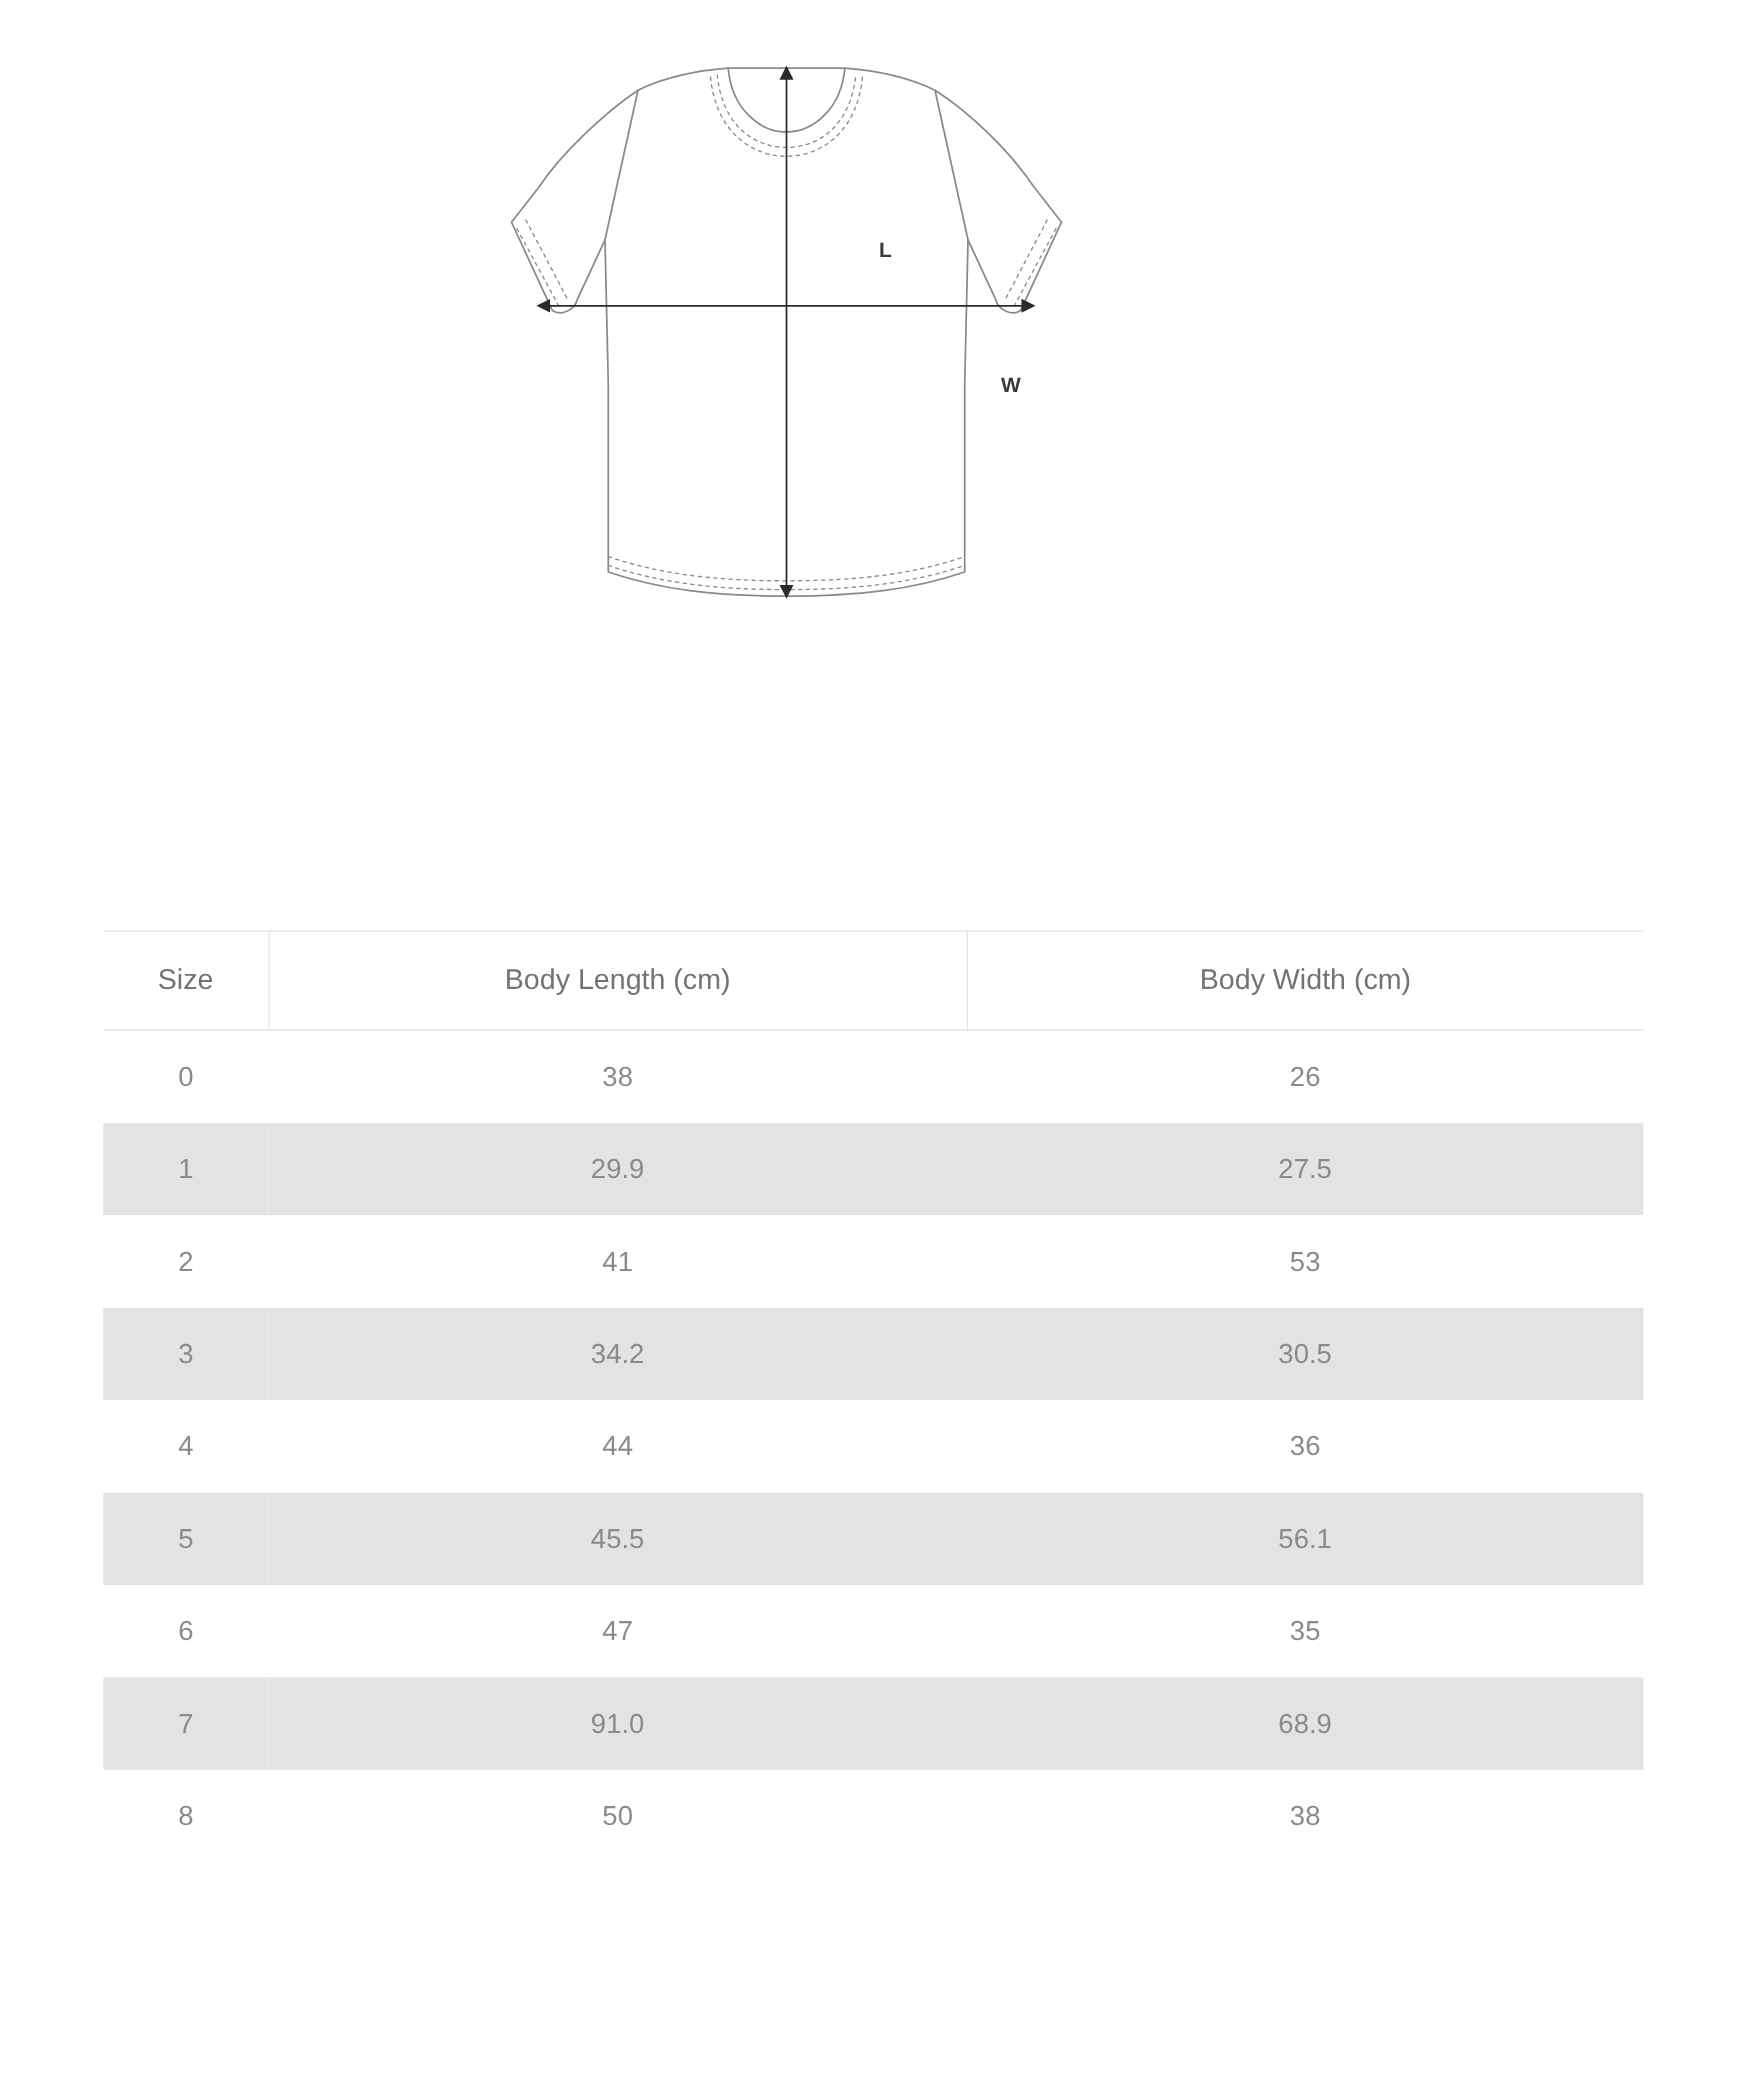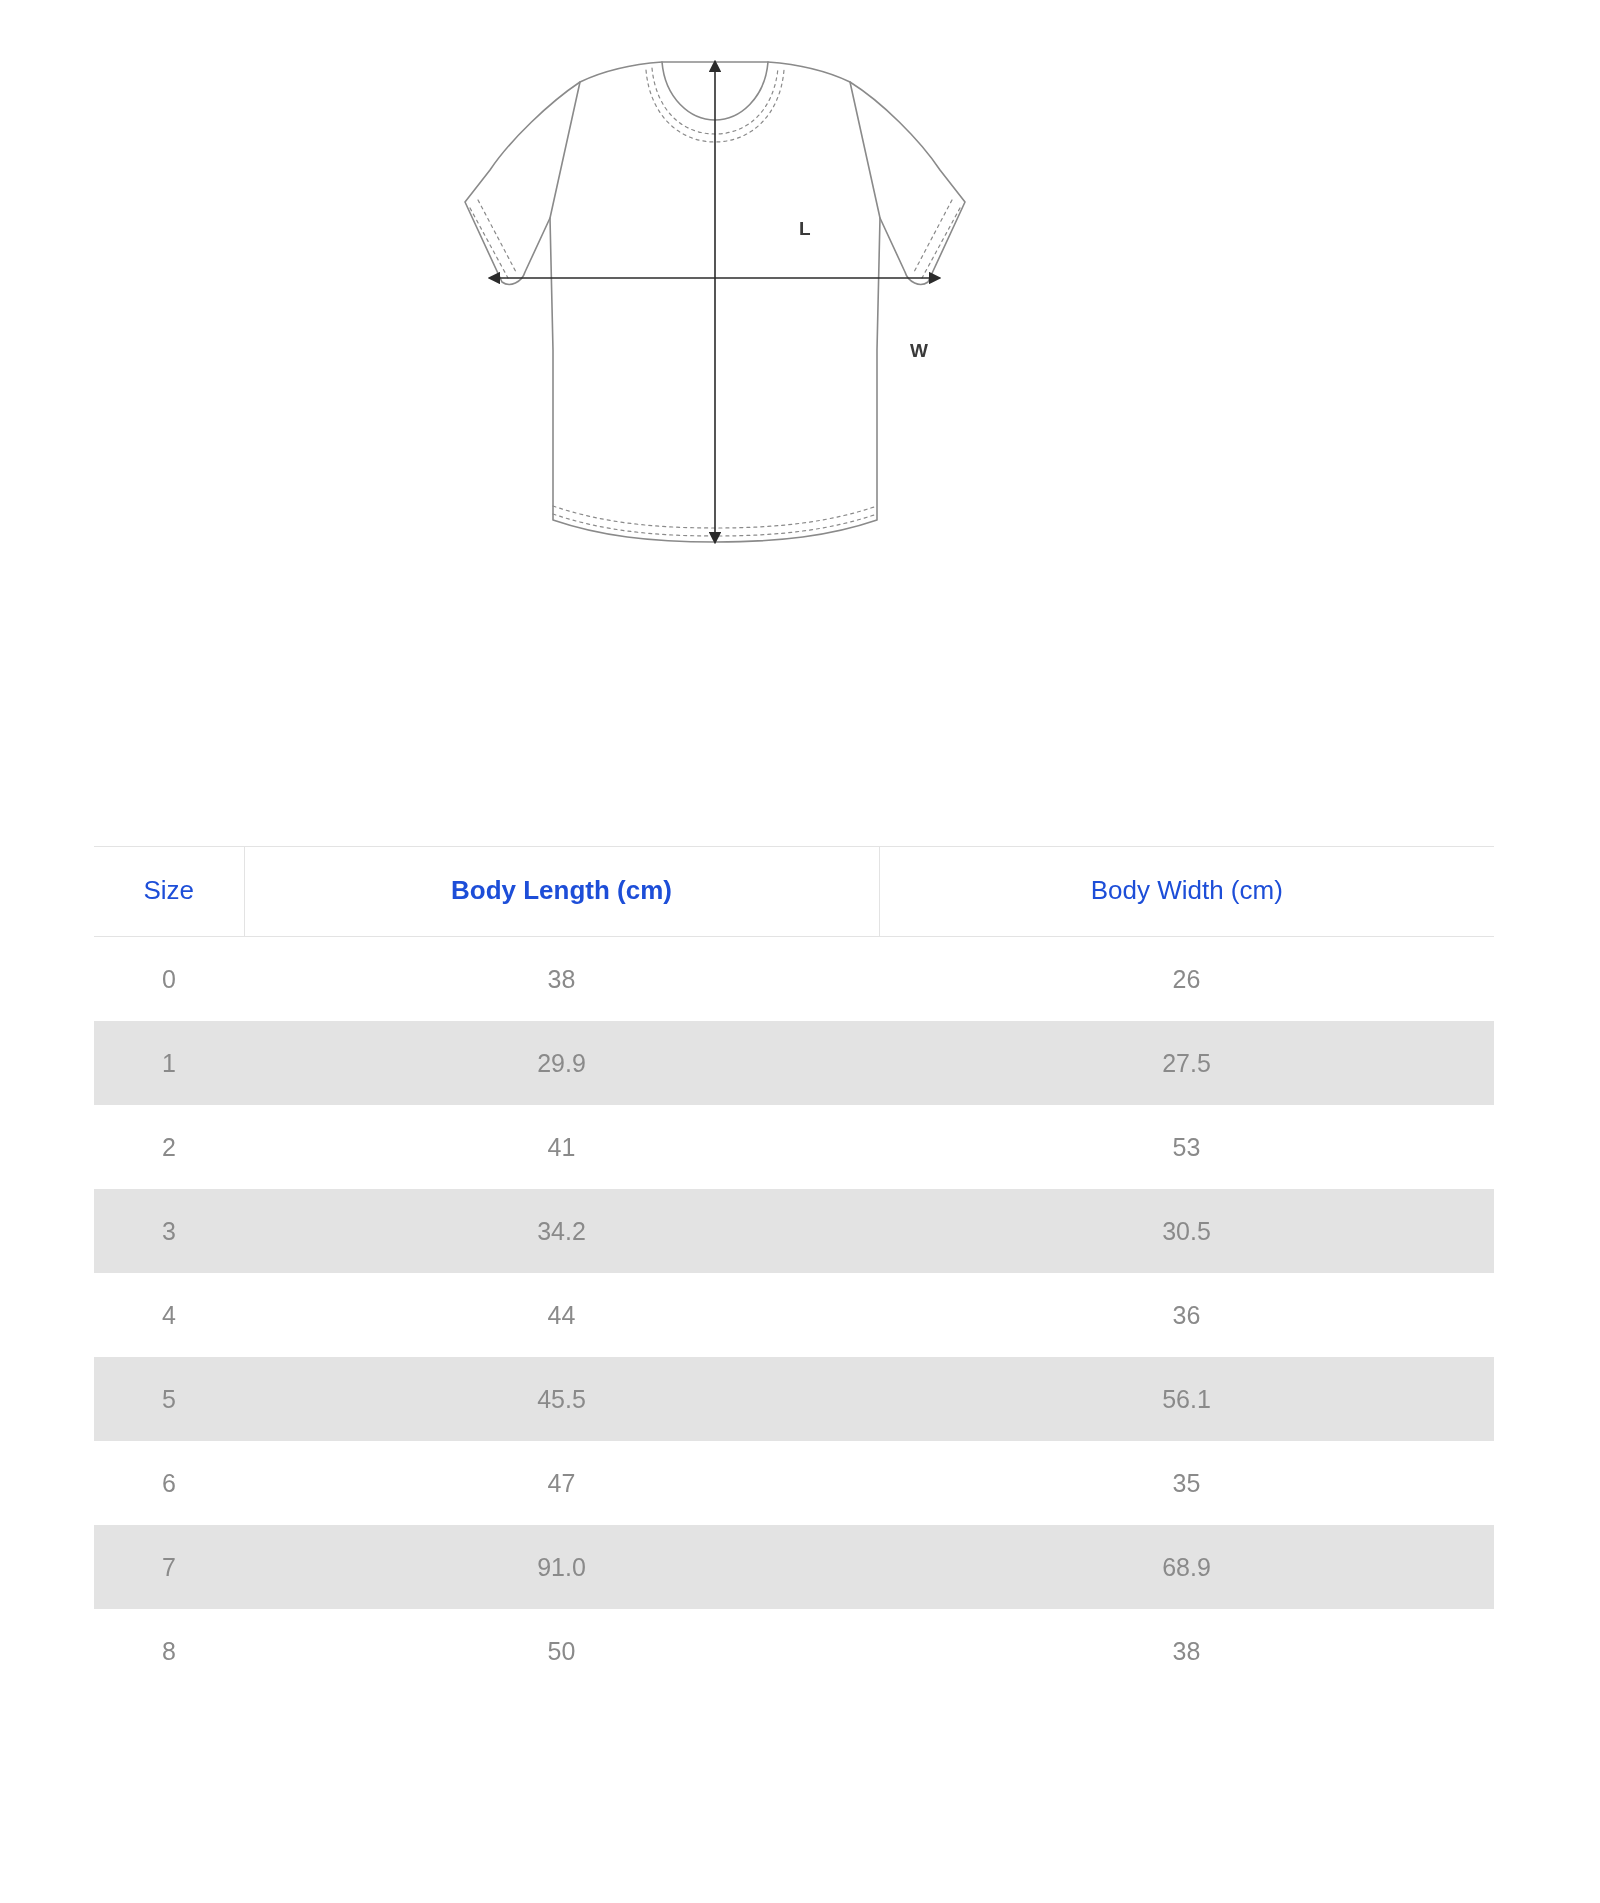--- a/index.html
+++ b/index.html
@@ -59,32 +59,31 @@
     border-collapse: collapse;
     table-layout: fixed;
   }
   .chart-table col.c-size { width: 150px; }
   .chart-table col.c-len  { width: 635px; }
   .chart-table col.c-wid  { width: 615px; }
 
   .chart-table thead th {
     font-weight: normal;
     font-size: 26px;
-    color: #1d4ed8;
+    color: #737373;
     text-align: center;
     padding: 28px 0 30px 0;
     border-top: 1px solid #e3e3e3;
     border-bottom: 1px solid #e3e3e3;
   }
   .chart-table thead th.col-size {
     border-right: 1px solid #e3e3e3;
   }
   .chart-table thead th.col-len {
     border-right: 1px solid #e3e3e3;
-    font-weight: bold;
   }
   .chart-table tbody td {
     font-size: 25px;
     color: #8a8a8a;
     text-align: center;
     padding: 24px 0 24px 0;
     height: 36px;
   }
   .chart-table tbody tr.odd td {
     background: #e3e3e3;

